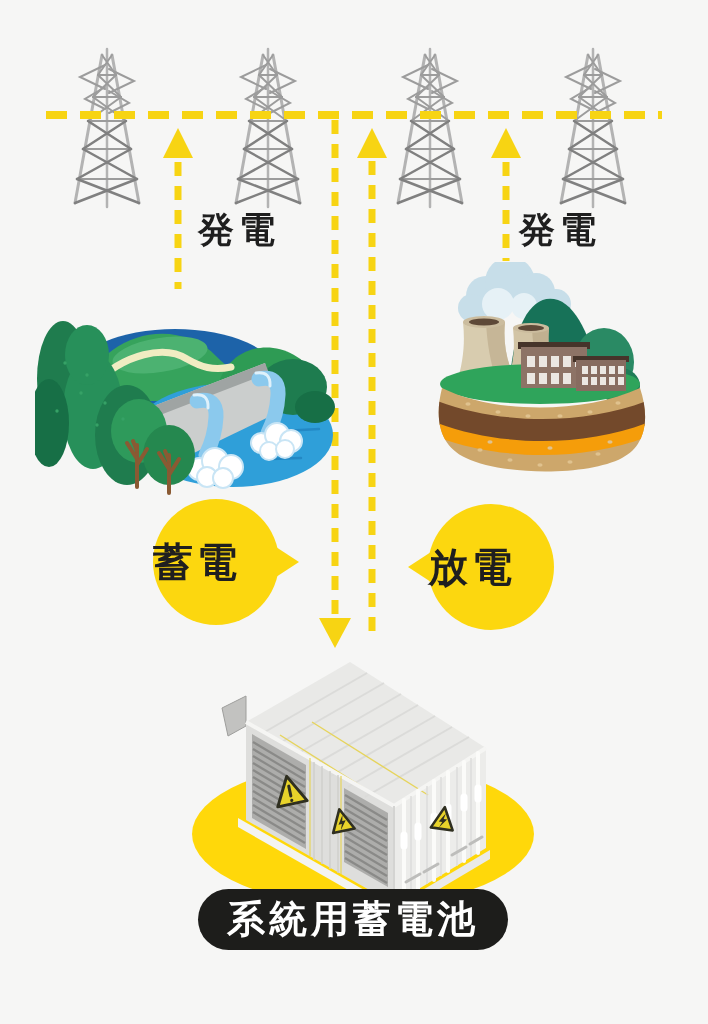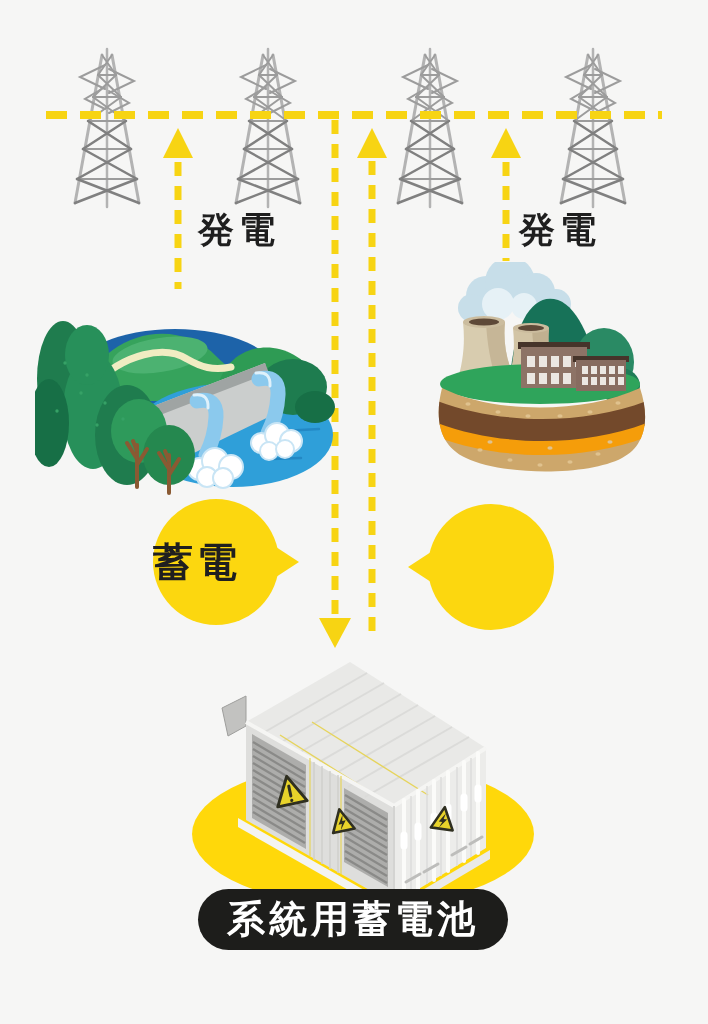--- a/index.html
+++ b/index.html
@@ -352,20 +352,21 @@
       <polygon points="253,157 242,179 264,179" fill="#E8D32A" stroke="#2F2F20" stroke-width="2.6" stroke-linejoin="round"></polygon>
       <polygon points="255,163 249,172 252.5,172 250,178 257,169 253.5,169" fill="#2F2F20"></polygon>
     </g>
   </svg>
 
   <div class="abs bubble bubble-left" style="left:153px;top:499px;">
     <span>蓄電</span>
     <span class="tail"></span>
   </div>
   <div class="abs bubble bubble-right" style="left:428px;top:504px;">
+    <span>放電</span>
     <span class="tail"></span>
   </div>
 
   <div class="abs pill">
     <span>系統用蓄電池</span>
   </div>
 
 </div>
 
 </body></html>

